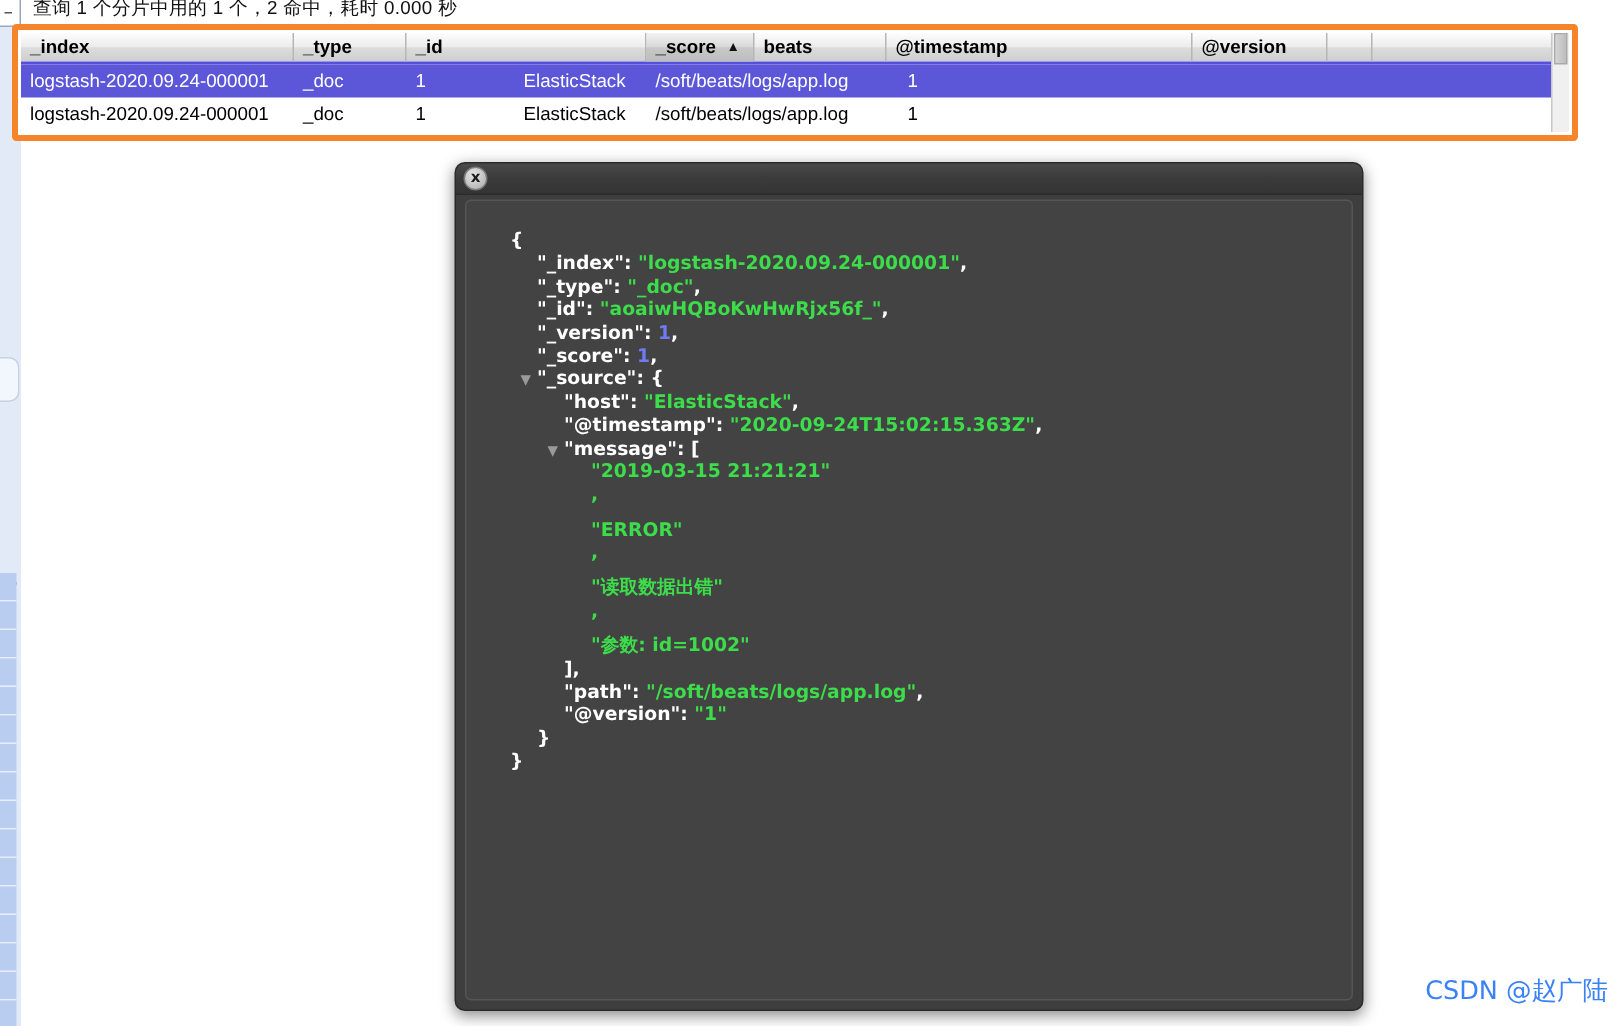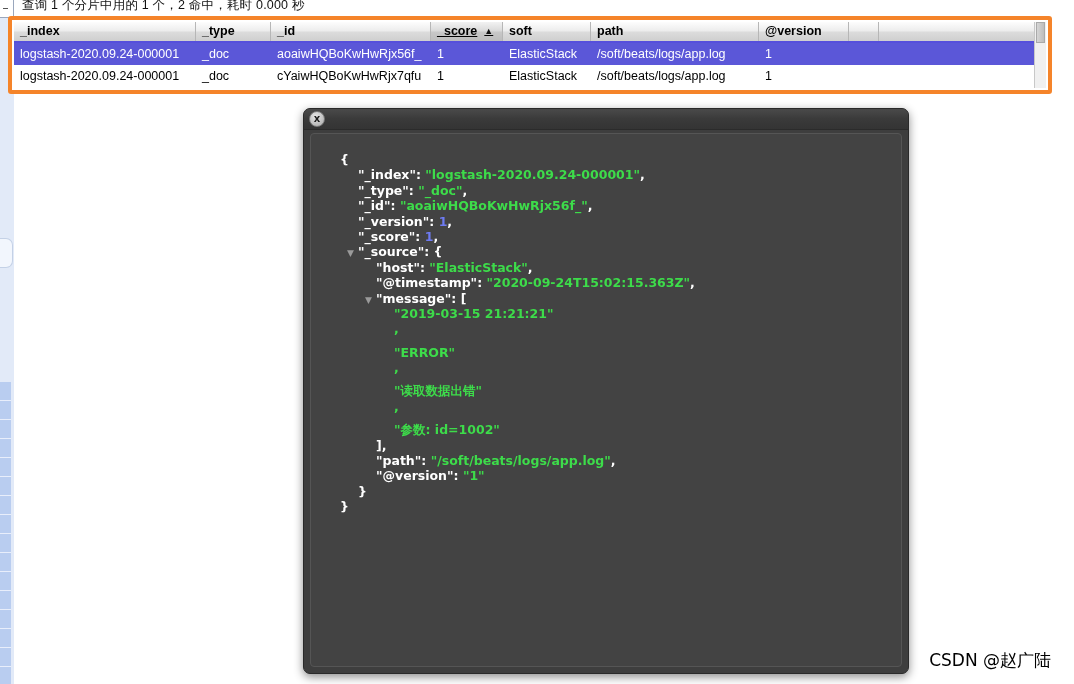--- a/index.html
+++ b/index.html
@@ -64,21 +64,20 @@
   }
   .th{
     position:relative;box-sizing:border-box;
     font-size:12.5px;font-weight:bold;color:#000;
     padding-left:6px;white-space:nowrap;overflow:hidden;
     border-right:1px solid #b6b6b6;
     display:flex;align-items:center;
   }
   .th.active{
     background:linear-gradient(to bottom,#f2f2f2 0%,#d9d9d9 48%,#c8c8c8 52%,#bdbdbd 100%);
-    text-decoration:underline;
   }
   .th .sort-arrow{font-size:9px;margin-left:7px;color:#111;line-height:1;}
   .trow{
     display:flex;height:22px;line-height:22px;
     font-size:12.5px;color:#000;
   }
   .trow.selected{background:#5b57d8;color:#ffffff;}
   .td{
     box-sizing:border-box;padding-left:6px;white-space:nowrap;overflow:hidden;
   }
@@ -142,22 +141,22 @@
   .s{color:#3ddc4a;font-weight:bold;}
   .n{color:#6e7bf2;font-weight:bold;}
   .p{color:#ffffff;font-weight:bold;}
   .tri{
     color:#9a9a9a;font-size:9px;
     display:inline-block;width:11px;
   }
 
   
   #watermark{
-    position:absolute;right:23px;bottom:12px;
-    font-size:17px;color:#000000;
+    position:absolute;right:2px;bottom:12px;
+    font-size:17px;color:#3b82f6;
     font-family:"DejaVu Sans","Liberation Sans",sans-serif;
     white-space:nowrap;
   }
 </style>
 </head>
 <body>
 
 <div id="left-strip">
   <div class="strip-top-tab">
     <div class="strip-dash"></div>
@@ -195,47 +194,45 @@
         <span>_type</span>
       </div>
       <div class="th" style="width: 160px;">
         <span>_id</span>
       </div>
       <div class="th active" style="width: 72px;">
         <span>_score</span>
         <span class="sort-arrow">▲</span>
       </div>
       <div class="th" style="width: 88px;">
-        <span>soft</span>
-      </div>
-      <div class="th" style="width: 168px;">
-        <span>path</span>
+        <span>beats</span>
+      </div>
+      <div class="th" style="width: 204px;">
+        <span>@timestamp</span>
       </div>
       <div class="th" style="width: 90px;">
         <span>@version</span>
       </div>
       <div class="th" style="width: 30px;">
         <span></span>
       </div>
     </div>
   <div id="table-body">
       <div class="trow selected">
         <div class="td" style="width: 182px;">logstash-2020.09.24-000001</div>
         <div class="td" style="width: 75px;">_doc</div>
-        <div class="td" style="width: 160px;">aoaiwHQBoKwHwRjx56f_</div>
         <div class="td" style="width: 72px;">1</div>
         <div class="td" style="width: 88px;">ElasticStack</div>
         <div class="td" style="width: 168px;">/soft/beats/logs/app.log</div>
         <div class="td" style="width: 90px;">1</div>
         <div class="td" style="width: 30px;"></div>
       </div>
       <div class="trow">
         <div class="td" style="width: 182px;">logstash-2020.09.24-000001</div>
         <div class="td" style="width: 75px;">_doc</div>
-        <div class="td" style="width: 160px;">cYaiwHQBoKwHwRjx7qfu</div>
         <div class="td" style="width: 72px;">1</div>
         <div class="td" style="width: 88px;">ElasticStack</div>
         <div class="td" style="width: 168px;">/soft/beats/logs/app.log</div>
         <div class="td" style="width: 90px;">1</div>
         <div class="td" style="width: 30px;"></div>
       </div>
     </div>
   <div id="grid-scrollbar">
     <div class="thumb"></div>
   </div>

